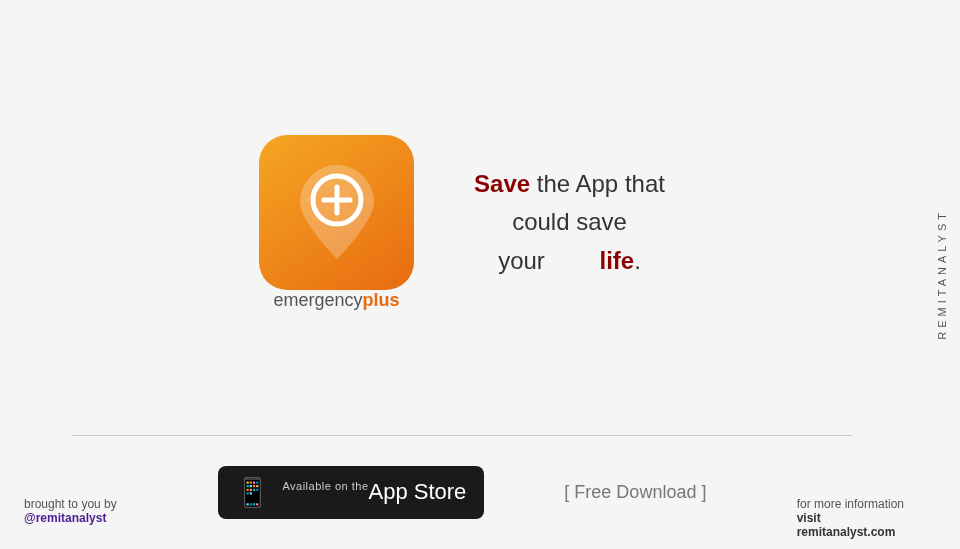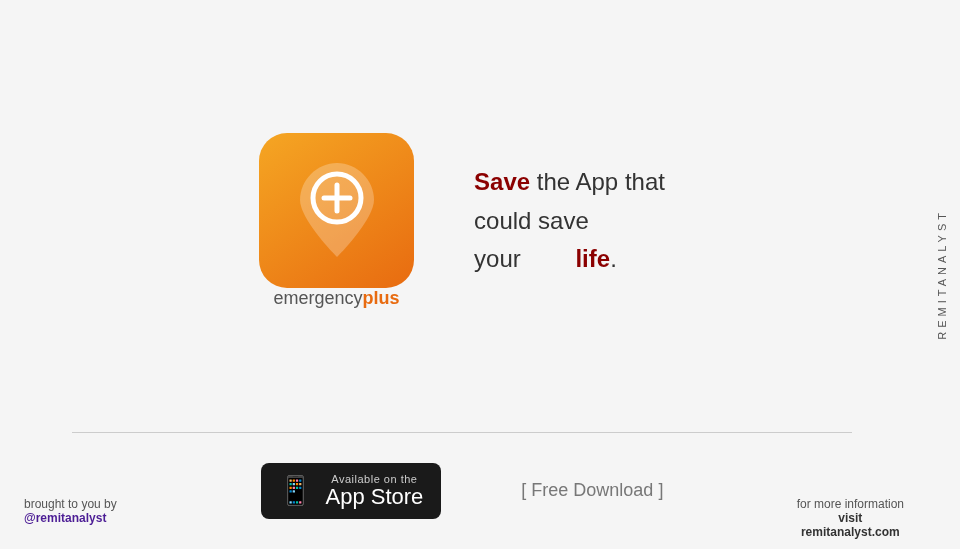--- a/index.html
+++ b/index.html
@@ -89,21 +89,21 @@
       letter-spacing: 0;
     }
 
     .app-name-bold {
       font-weight: bold;
       color: #e86b10;
     }
 
     
     .tagline {
-      text-align: left;
+      text-align: center;
       line-height: 1.6;
     }
 
     .tagline .line1,
     .tagline .line2,
     .tagline .line3 {
       display: block;
       font-size: 24px;
       color: #333;
     }
@@ -149,22 +149,20 @@
       min-width: 175px;
     }
 
     .phone-icon {
       color: white;
       font-size: 28px;
     }
 
     .badge-text {
       display: flex;
-      flex-direction: column;
-      text-align: center;
     }
 
     .badge-available {
       font-size: 11px;
       color: #ccc;
       letter-spacing: 0.5px;
     }
 
     .badge-store {
       font-size: 22px;
@@ -198,21 +196,21 @@
     .footer-left span {
       display: block;
     }
 
     .footer-left .twitter {
       font-weight: bold;
       color: #4c1d95;
     }
 
     .footer-right {
-      text-align: center;
+      text-align: left;
     }
 
     .footer-right span {
       display: block;
     }
 
     .footer-right .website {
       font-weight: bold;
       color: #333;
     }

